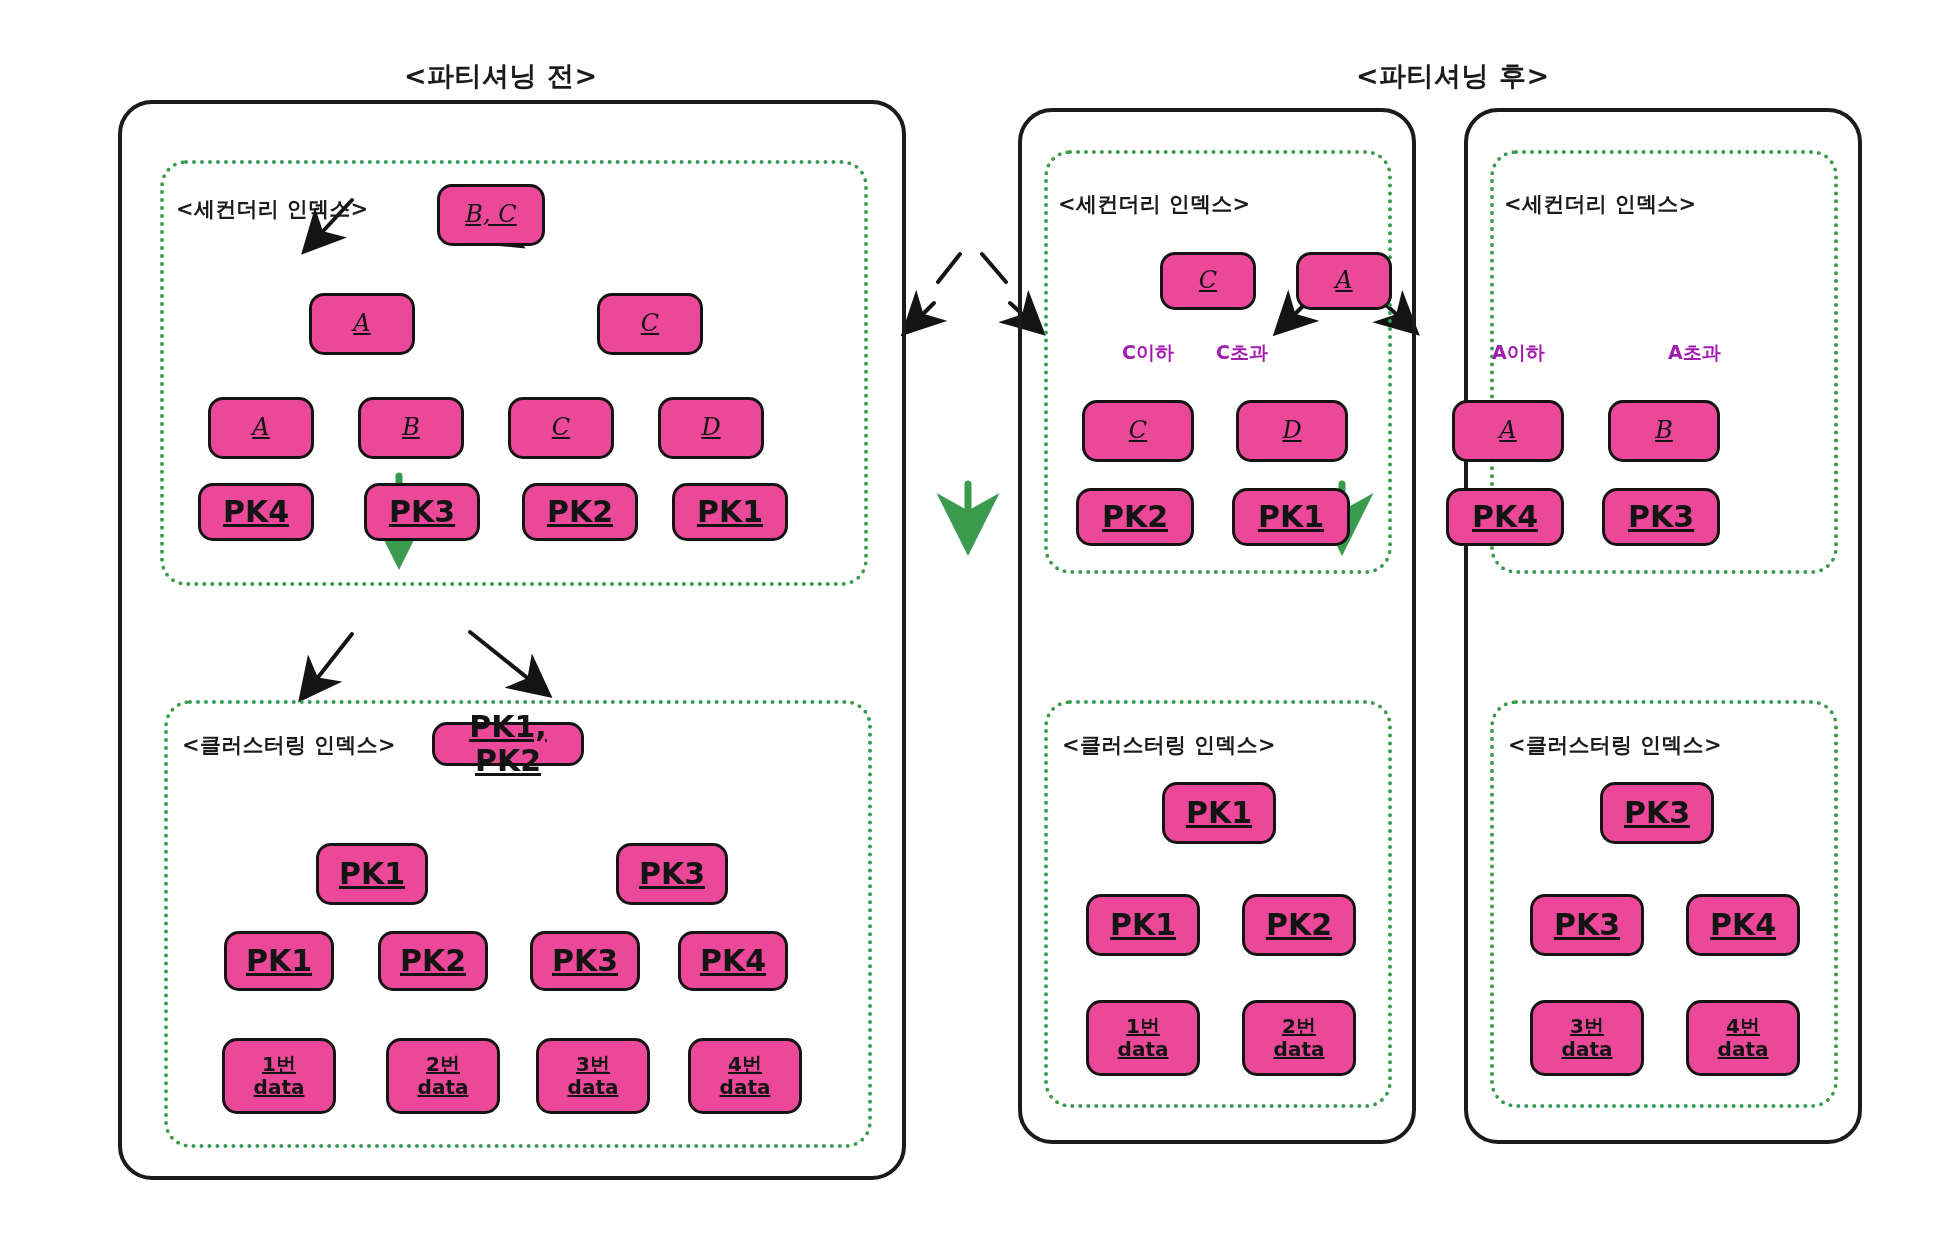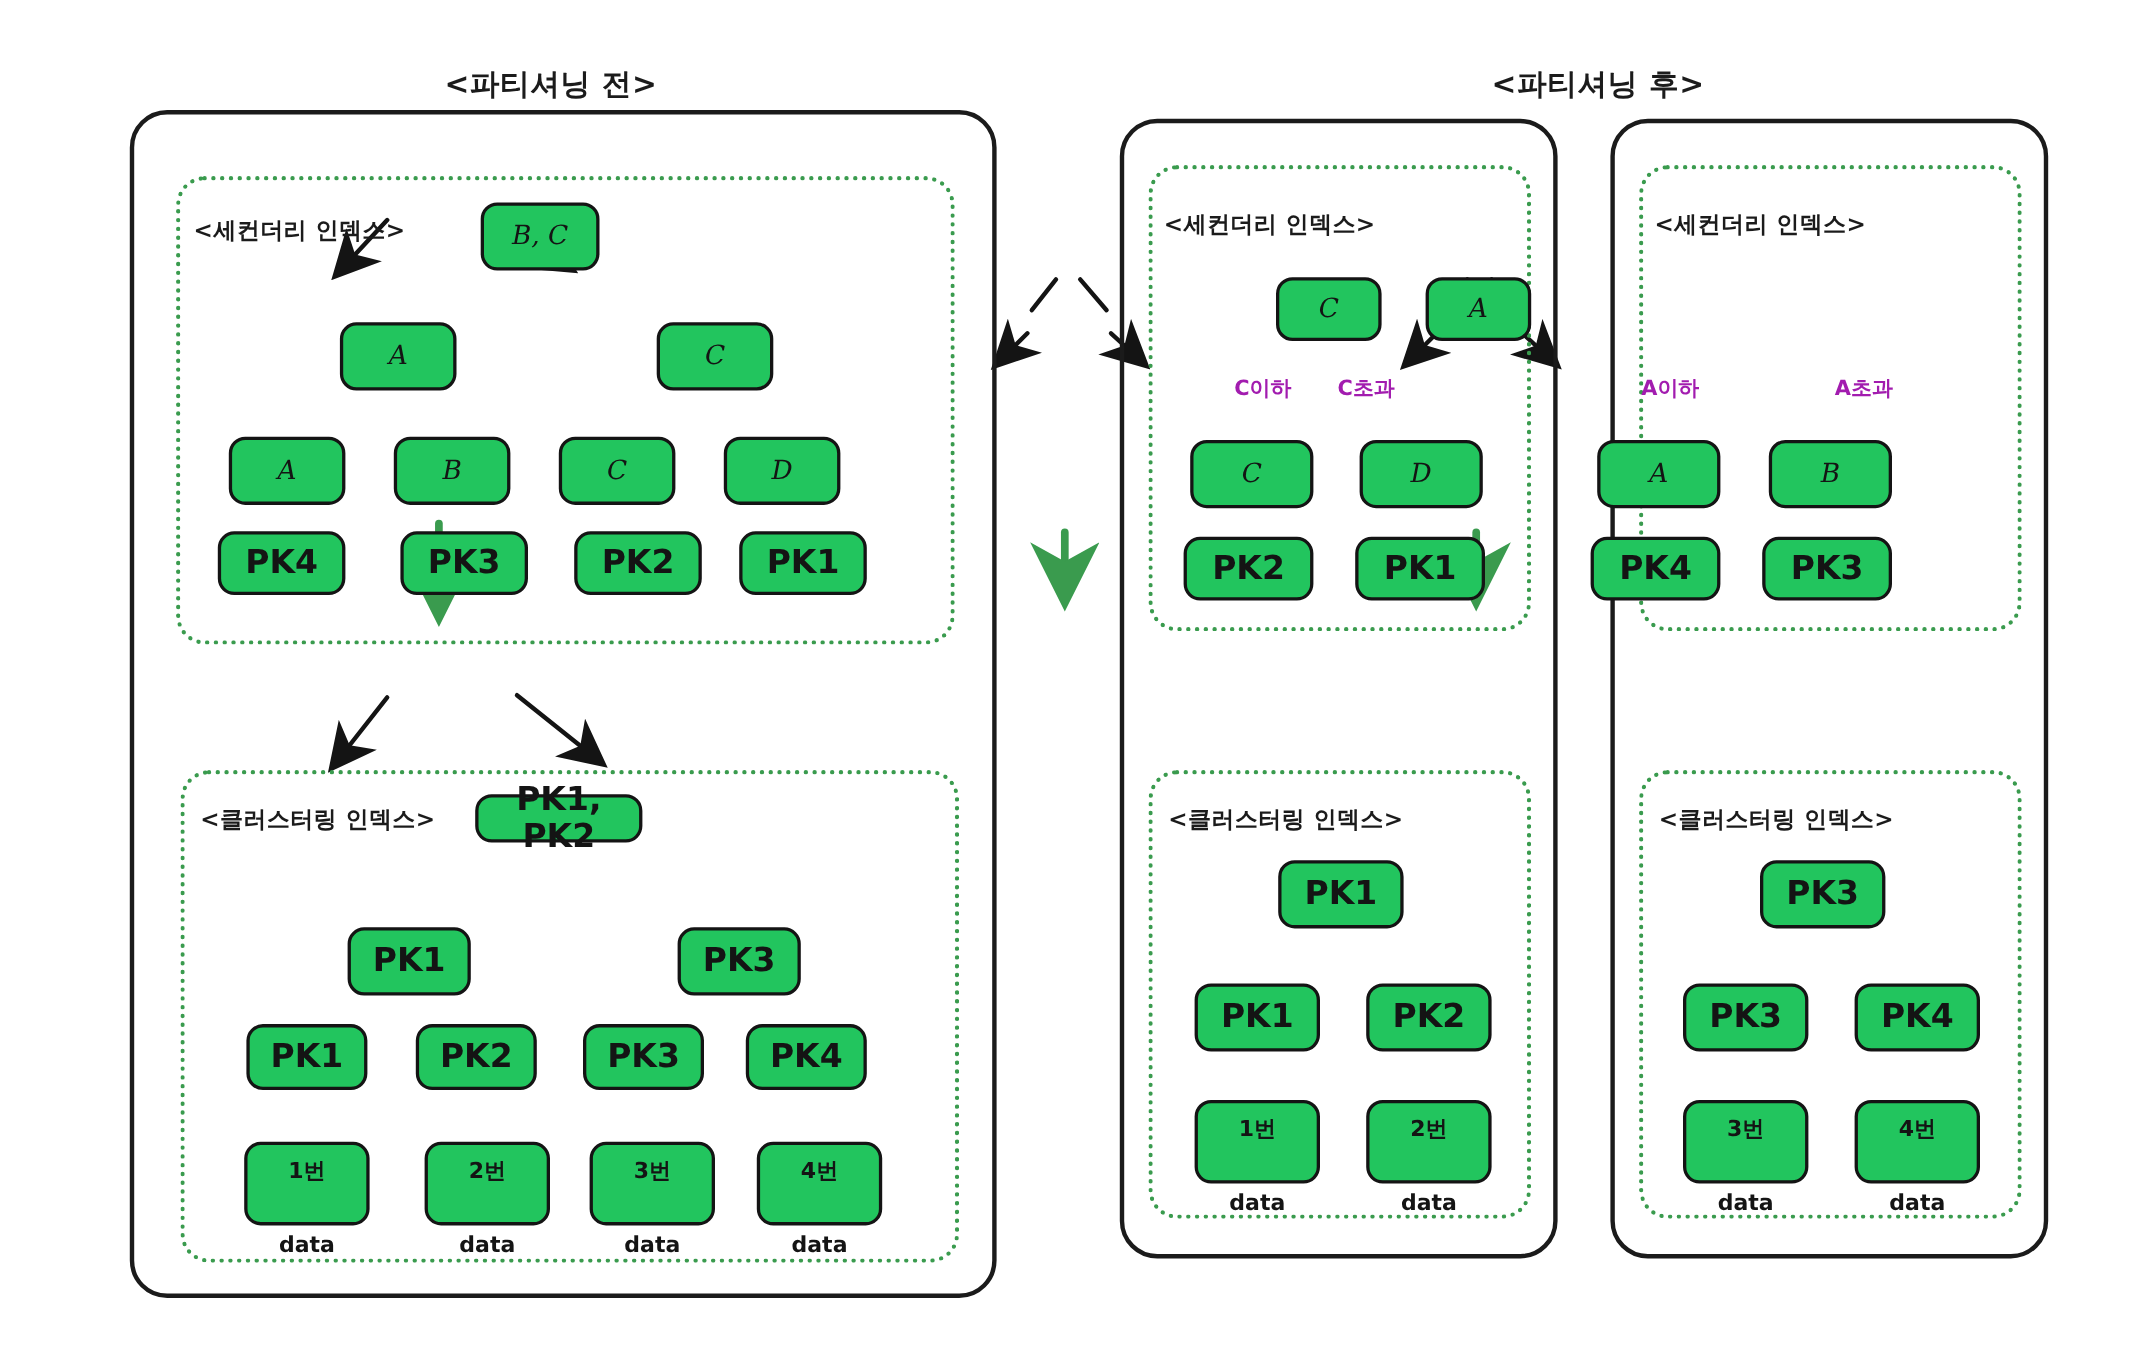--- a/index.html
+++ b/index.html
@@ -39,33 +39,34 @@
     position:absolute;
     font-size:21px;font-weight:600;color:#1b1b1b;
     white-space:nowrap;letter-spacing:.3px;
   }
 
   
   .node{
     position:absolute;
     border:3.5px solid #141414;
     border-radius:15px;
-    background:#22c55e;
+    background:#ec4899;
     display:flex;align-items:center;justify-content:center;
     text-align:center;
     font-family:"DejaVu Serif","Liberation Serif",serif;
     font-style:italic;
     font-size:24px;
     color:#141414;
     line-height:1.15;
     box-sizing:border-box;
+    text-decoration:underline;
   }
   .node.pk{font-family:"DejaVu Sans","Liberation Sans",sans-serif;font-style:normal;font-weight:600;font-size:30px;}
   .node.datab{font-family:"DejaVu Sans","Liberation Sans",sans-serif;font-style:normal;font-weight:600;font-size:20px;}
-  .node.datab .ln{display:block;margin-top:44px;}
+  .node.datab .ln{display:block;}
 
   
   .edge-label{
     position:absolute;
     font-size:19px;font-weight:600;color:#a21caf;
     white-space:nowrap;
   }
 
   svg.lay{position:absolute;left:0;top:0;width:1944px;height:1240px;pointer-events:none;overflow:visible;}
 </style>

